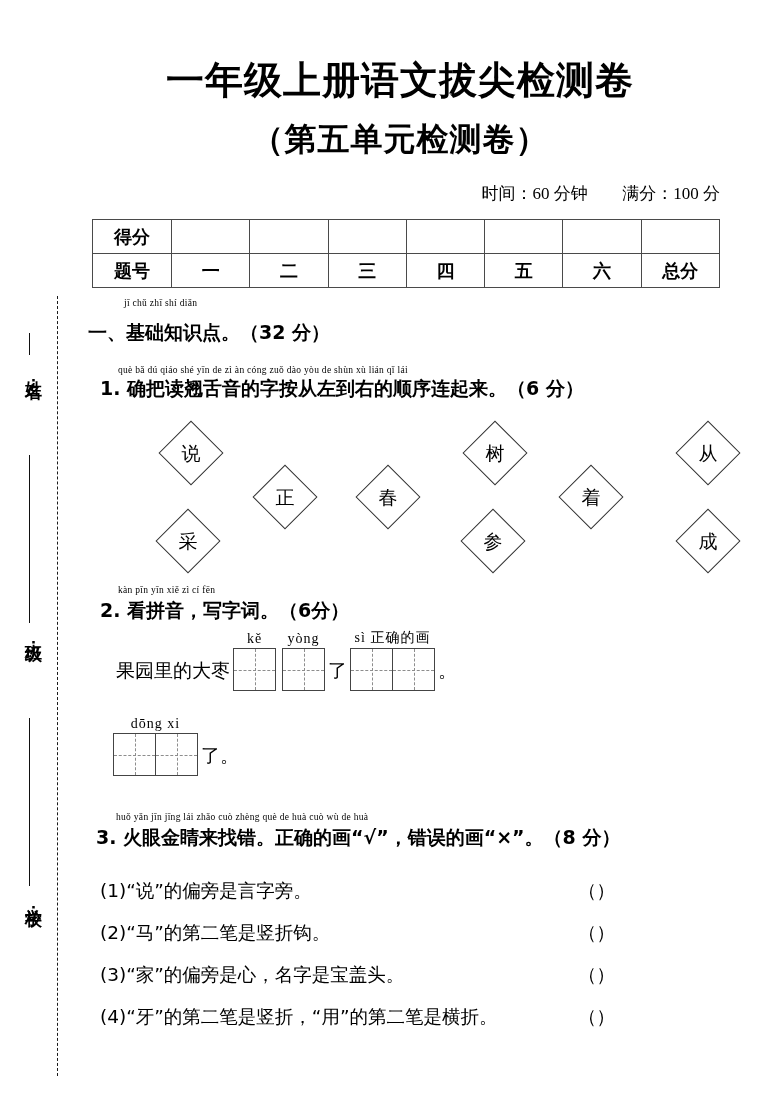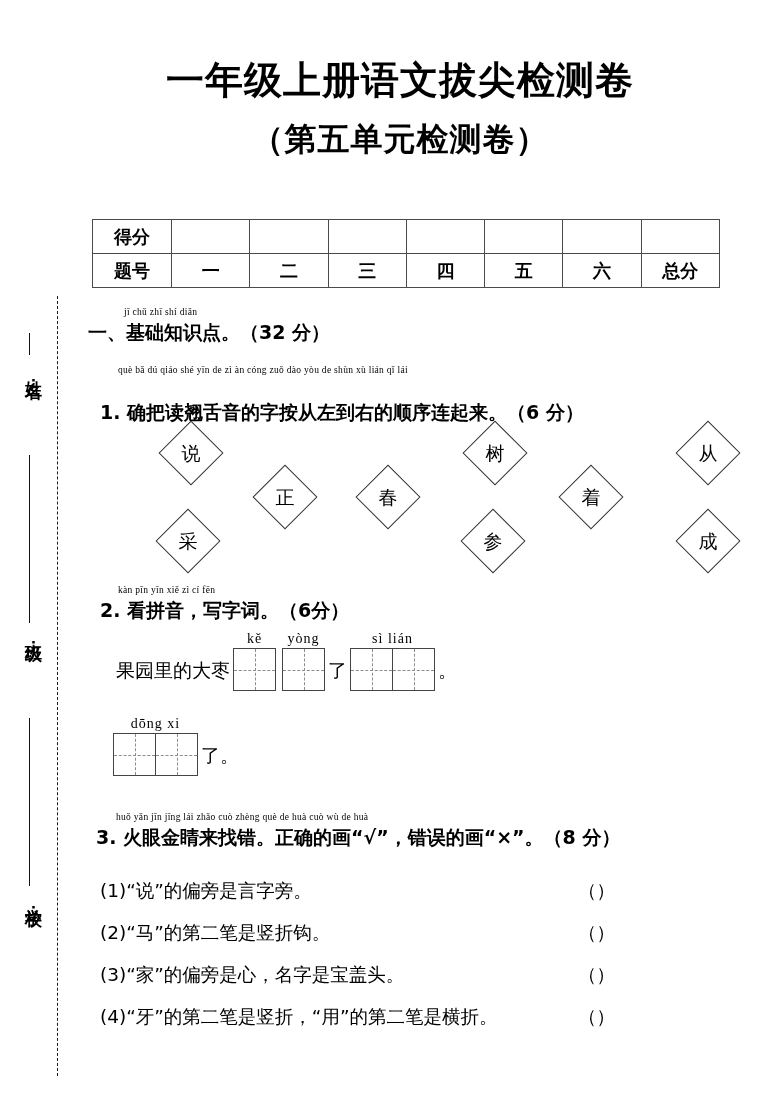--- a/index.html
+++ b/index.html
@@ -223,20 +223,25 @@
 
   <div class="margin-label" style="top:895px;">学校：</div>
   <div class="margin-rule" style="top:333px; height:22px;"></div>
 </div>
 
 <div id="sheet">
 
   <div id="title-main">一年级上册语文拔尖检测卷</div>
   <div id="title-sub">（第五单元检测卷）</div>
 
+  <div id="exam-meta">
+    <span>时间：60 分钟</span>
+    <span class="gap"></span>
+    <span>满分：100 分</span>
+  </div>
 
   <table id="score-table">
     <tbody>
         <tr>
       <td class="rowhead">得分</td>
       <td></td>
       <td></td>
       <td></td>
       <td></td>
       <td></td>
@@ -249,25 +254,25 @@
       <td>二</td>
       <td>三</td>
       <td>四</td>
       <td>五</td>
       <td>六</td>
       <td>总分</td>
     </tr>
   </tbody>
     </table>
 
-  <div class="ruby-line" style="left:64px; top:307px;">jī  chǔ zhī shí diǎn</div>
+  <div class="ruby-line" style="left:64px; top:298px;">jī  chǔ zhī shí diǎn</div>
   <div class="sec-head" style="left:28px; top:320px;">一、基础知识点。（32 分）</div>
 
   <div class="ruby-line" style="left:58px; top:365px;">què  bǎ   dú qiáo shé yīn  de   zì   àn cóng zuǒ dào yòu  de shùn xù lián qǐ  lái</div>
-  <div class="q-head" style="left:40px; top:400px;">1. 确把读翘舌音的字按从左到右的顺序连起来。（6 分）</div>
+  <div class="q-head" style="left:40px; top:376px;">1. 确把读翘舌音的字按从左到右的顺序连起来。（6 分）</div>
 
   <div id="q1-diagram">
     <div class="diamond" style="left:108px; top:430px;">
         <span>说</span>
       </div>
     <div class="diamond" style="left:202px; top:474px;">
         <span>正</span>
       </div>
     <div class="diamond" style="left:305px; top:474px;">
         <span>春</span>
@@ -304,21 +309,21 @@
         </span>
     </span>
     <span class="tzg-wrap">
       <span class="tzg-pinyin">yòng</span>
       <span class="tzg">
           <span class="cell"></span>
         </span>
     </span>
     <span class="txt">了</span>
     <span class="tzg-wrap">
-      <span class="tzg-pinyin">sì  lián</span>
+      <span class="tzg-pinyin">sì  正确的画</span>
       <span class="tzg">
           <span class="cell"></span>
           <span class="cell"></span>
         </span>
     </span>
     <span class="txt">。</span>
   </div>
 
   <div class="sent-row" style="left:50px; top:733px;">
     <span class="tzg-wrap">

